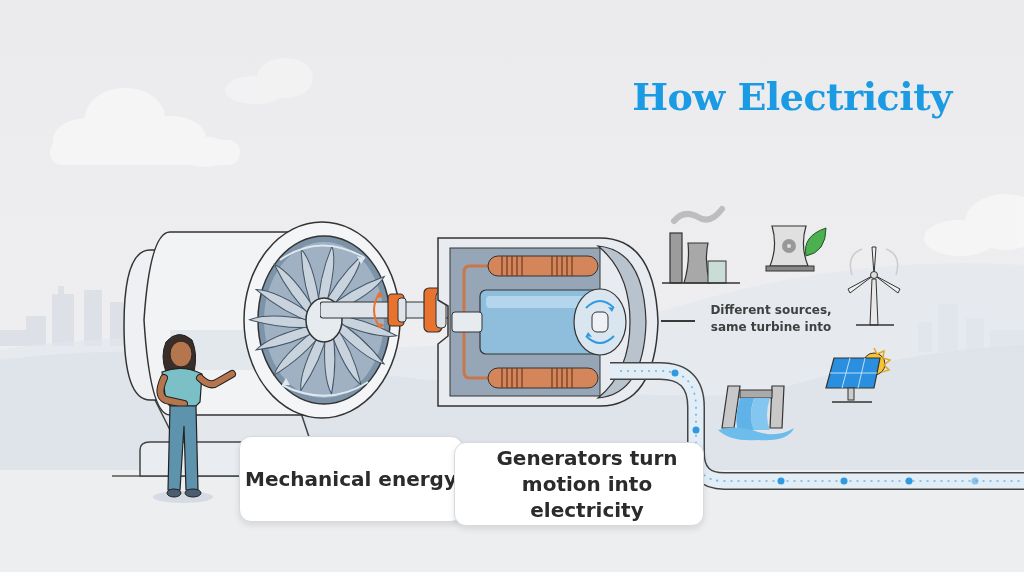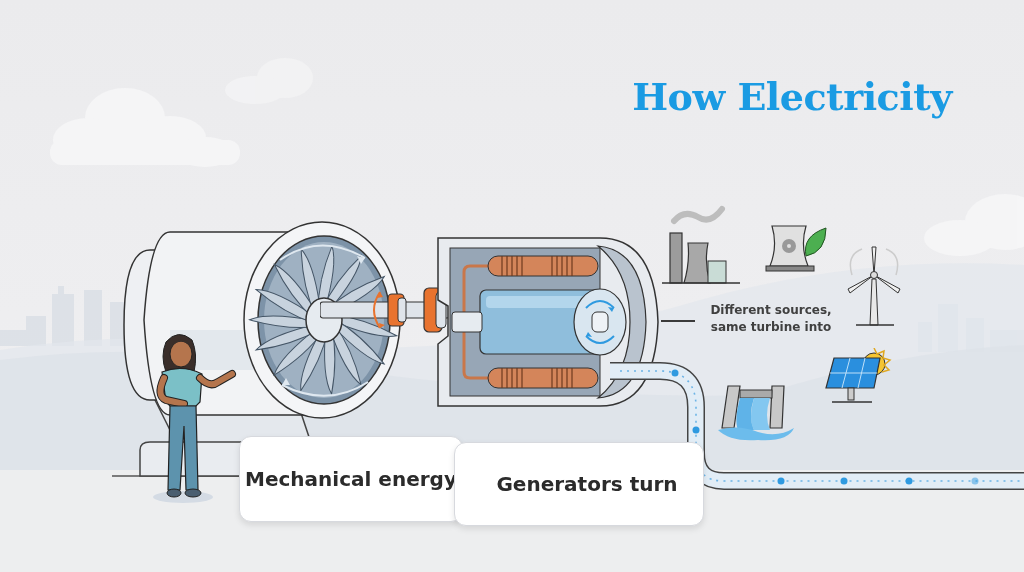--- a/index.html
+++ b/index.html
@@ -266,14 +266,15 @@
 </div>
 
 <div class="card card-1">
   <div>
     <span>Mechanical energy</span>
   </div>
 </div>
 <div class="card card-2">
   <div>
     <span>Generators turn</span>
+    <span>motion into electricity</span>
   </div>
 </div>
 
 </body></html>

